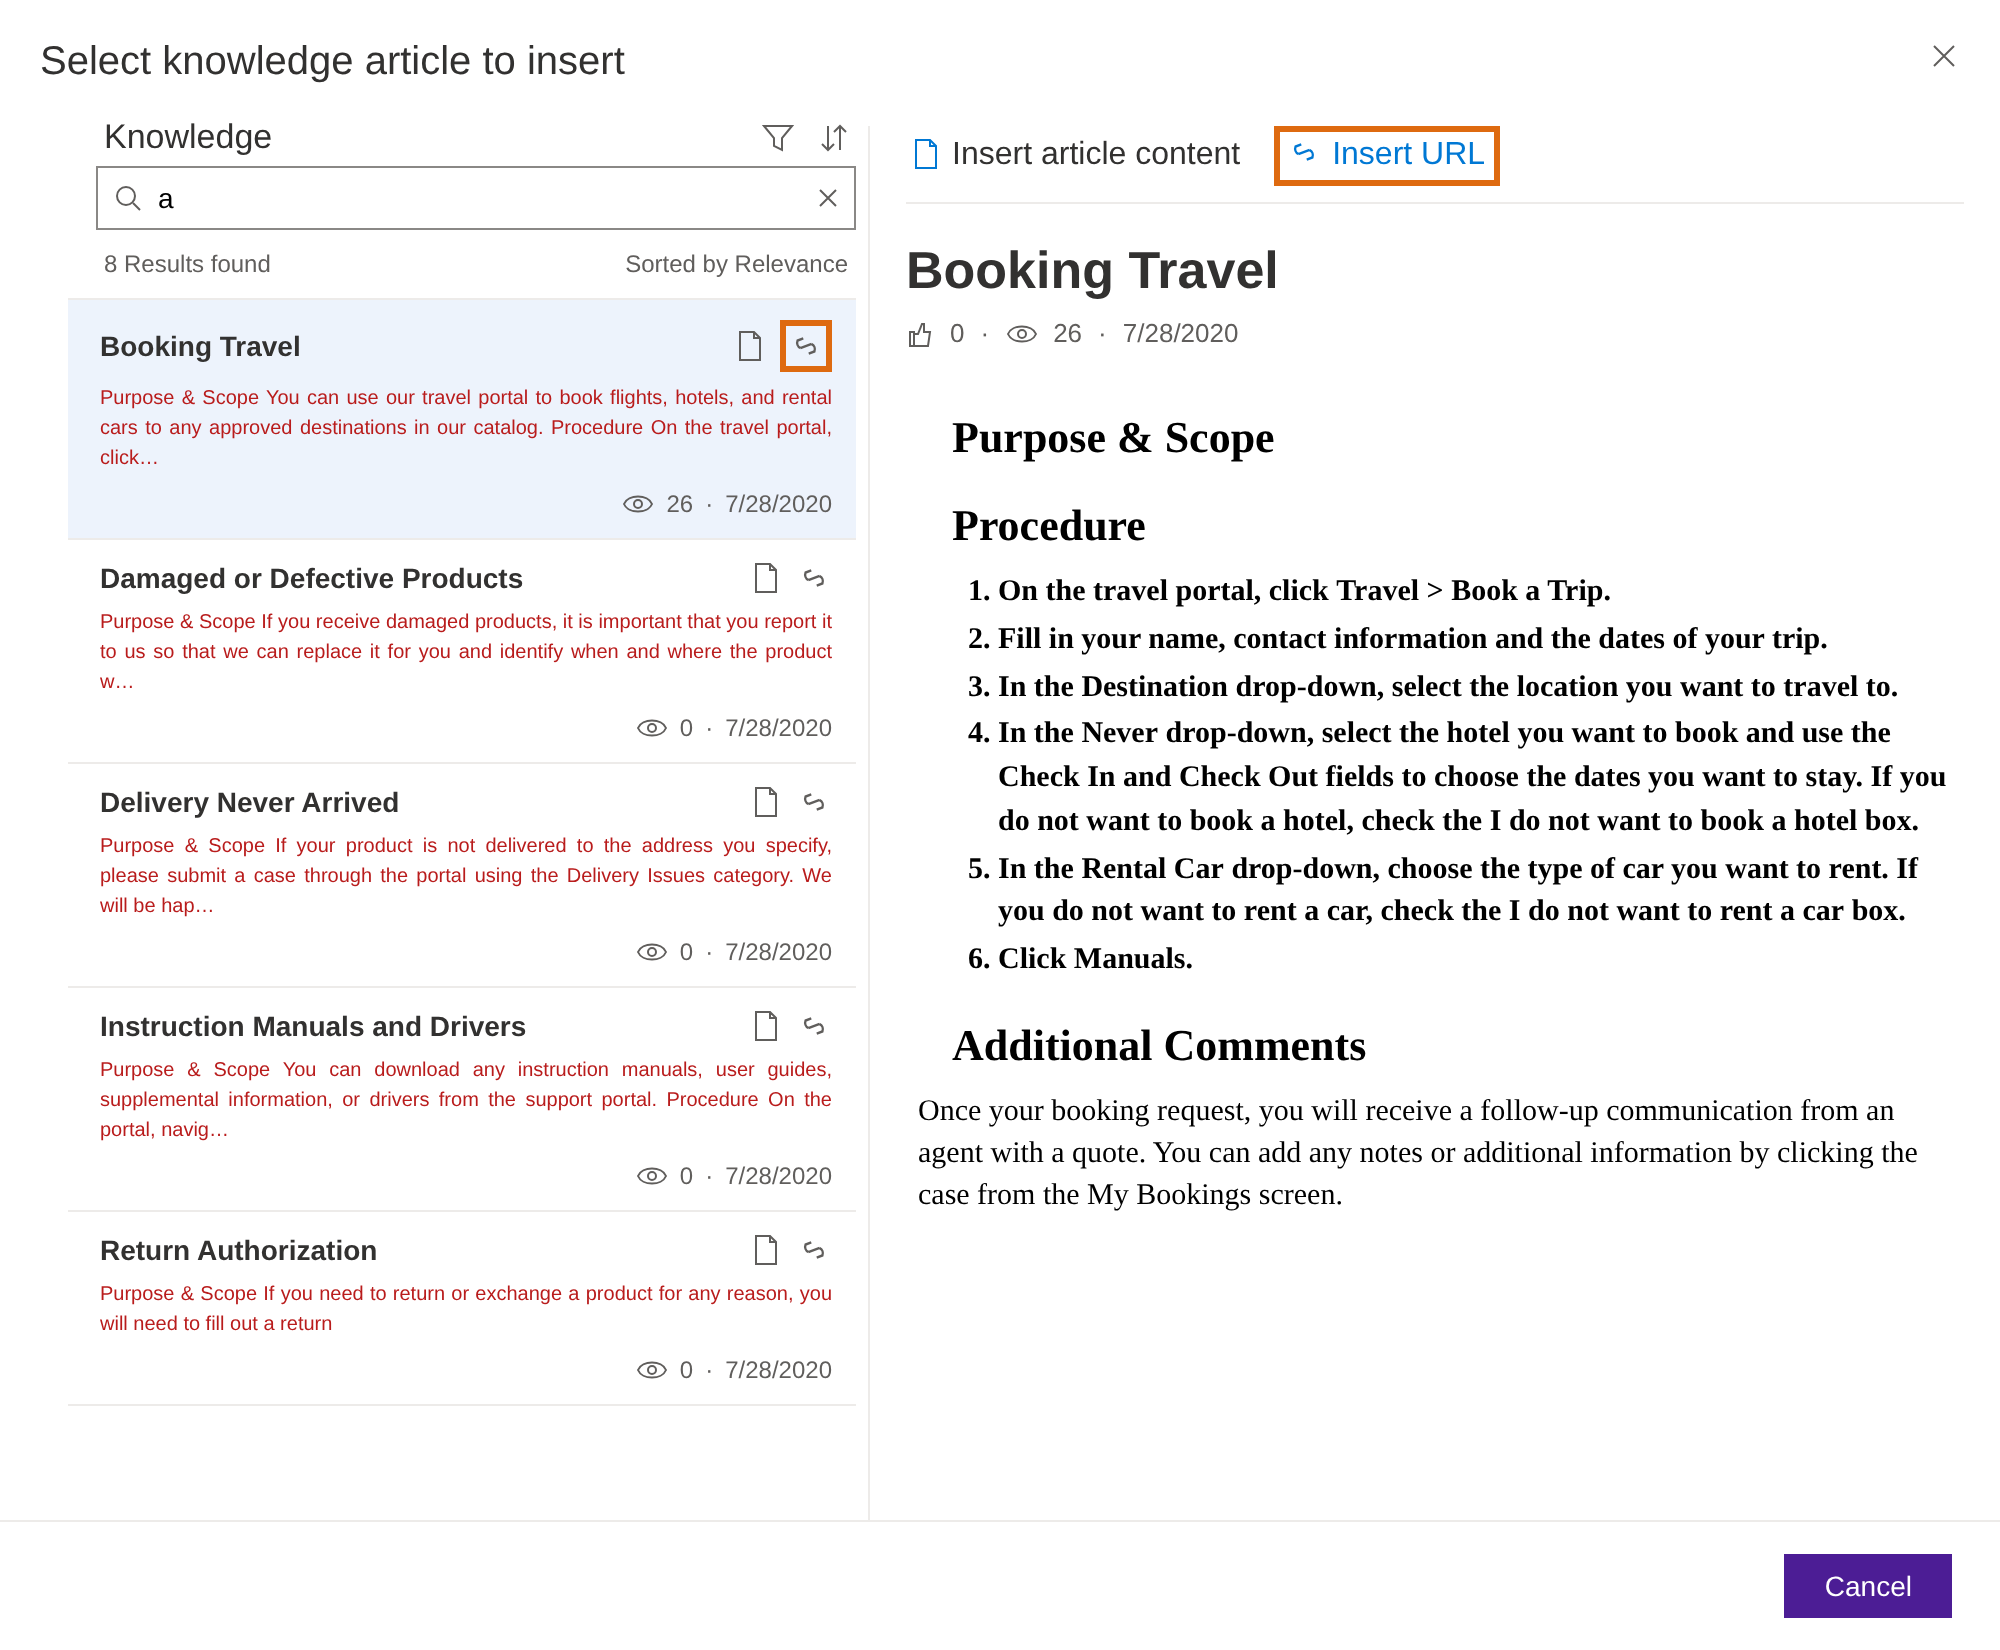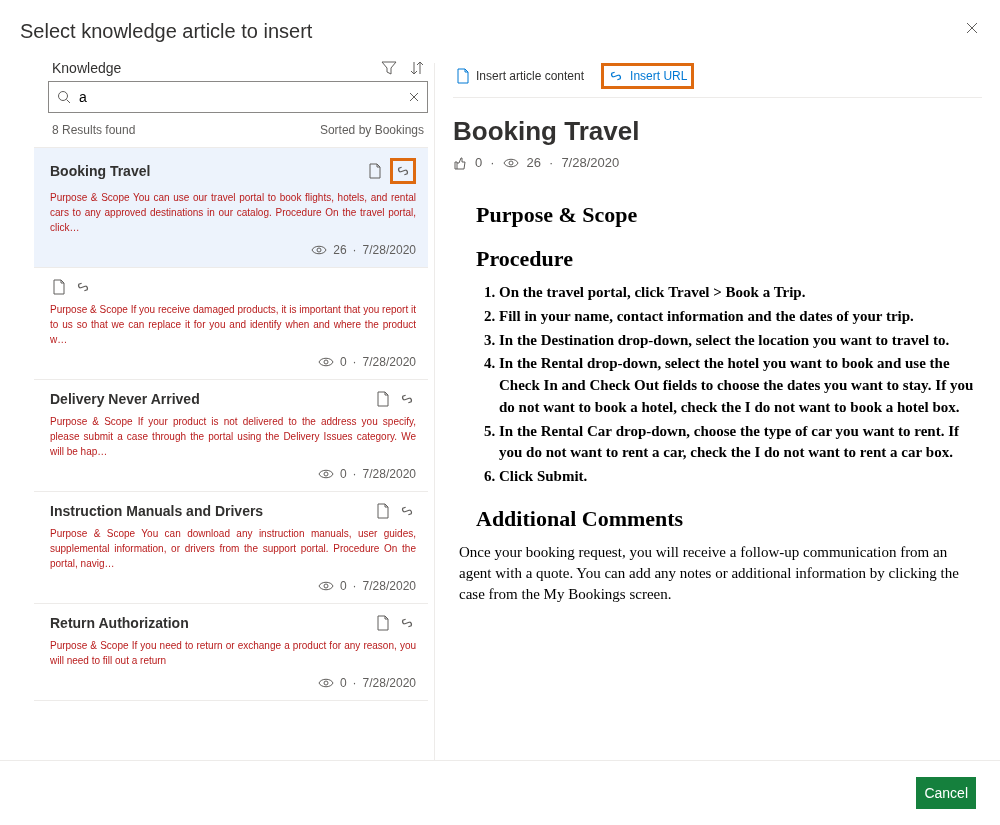--- a/index.html
+++ b/index.html
@@ -42,21 +42,21 @@
     display: flex;
     flex-direction: column;
     padding-top: 6px;
   }
   .left-head {
     display: flex;
     justify-content: space-between;
     align-items: center;
     padding: 0 2px 4px 4px;
   }
-  .left-title { font-size: 14px; font-weight: 400; }
+  .left-title { font-size: 17px; font-weight: 400; }
   .head-icons { display: flex; gap: 10px; color: #605e5c; }
   .icon-btn {
     cursor: pointer;
     display: inline-flex;
     align-items: center;
     justify-content: center;
     width: 18px;
     height: 18px;
   }
   .search-wrap {
@@ -158,23 +158,22 @@
     min-width: 0;
   }
   .right-tabs {
     display: flex;
     gap: 14px;
     padding: 10px 18px 8px 18px;
     align-items: center;
   }
   .tab-link {
     display: inline-flex;
-    align-items: center;
     gap: 6px;
-    font-size: 12px;
+    font-size: 16px;
     color: #323130;
     cursor: pointer;
     padding: 2px 3px;
   }
   .tab-link.active {
     color: #0078D4;
   }
   .right-divider { height: 1px; background: #edebe9; margin: 0 18px; }
   .article-header { padding: 10px 18px 4px 18px; }
   .article-title {
@@ -205,24 +204,24 @@
   .article-body p { margin: 8px 0; line-height: 1.4; }
   .article-body ol { margin: 6px 0; padding-left: 40px; font-weight: bold; }
   .article-body li { margin: 2px 0; line-height: 1.45; }
   .footer {
     border-top: 1px solid #edebe9;
     display: flex;
     justify-content: flex-end;
     padding: 16px 24px;
   }
   .btn-cancel {
-    background: #15803d;
+    background: #4c1d95;
     color: #fff;
     border: none;
-    padding: 8px 8px;
+    padding: 8px 20px;
     font-size: 14px;
     cursor: pointer;
   }
   svg { display: block; }
 </style>
 </head>
 <body>
 
 <div class="modal-header">
   <div class="modal-title">Select knowledge article to insert</div>
@@ -259,21 +258,21 @@
       </span>
       <input type="text" value="a" style="">
       <span class="clear-x">
         <svg width="10" height="10" viewBox="0 0 10 10">
             <path d="M1 1 L9 9 M9 1 L1 9" stroke="#605e5c" stroke-width="1"></path>
           </svg>
       </span>
     </div>
     <div class="result-bar">
       <span>8 Results found</span>
-      <span>Sorted by Bookings</span>
+      <span>Sorted by Relevance</span>
     </div>
     <div class="result-list" id="result-list">
         <div class="result-item selected">
           <div class="ri-top">
             <div class="ri-title">Booking Travel</div>
             <div class="ri-actions">
               <span class="icon-btn">
                 <svg width="14" height="16" viewBox="0 0 14 16">
                   <path d="M2 1 L9 1 L12 4 L12 15 L2 15 Z M9 1 L9 4 L12 4" fill="none" stroke="#605e5c" stroke-width="1"></path>
                 </svg>
@@ -295,20 +294,21 @@
                 <circle cx="8" cy="6" r="2" fill="none" stroke="#605e5c" stroke-width="1"></circle>
               </svg>
             </span>
             <span>26</span>
             <span>·</span>
             <span>7/28/2020</span>
           </div>
         </div>
         <div class="result-item">
           <div class="ri-top">
+            <div class="ri-title">Damaged or Defective Products</div>
             <div class="ri-actions">
               <span class="icon-btn">
                 <svg width="14" height="16" viewBox="0 0 14 16">
                   <path d="M2 1 L9 1 L12 4 L12 15 L2 15 Z M9 1 L9 4 L12 4" fill="none" stroke="#605e5c" stroke-width="1"></path>
                 </svg>
               </span>
               <span class="icon-btn">
                 <svg width="16" height="14" viewBox="0 0 16 14">
                   <path d="M5 7 A3 3 0 0 1 5 3 L8 3 M11 7 A3 3 0 0 1 11 11 L8 11 M5 7 L11 7" fill="none" stroke="#605e5c" stroke-width="1.2" transform="rotate(-20 8 7)"></path>
                 </svg>
@@ -463,23 +463,23 @@
         <span>7/28/2020</span>
       </div>
     </div>
     <div class="article-body">
       <h2>Purpose &amp; Scope</h2>
       <h2>Procedure</h2>
       <ol>
         <li>On the travel portal, click <b>Travel</b> &gt; <b>Book a Trip</b>.</li>
         <li>Fill in your name, contact information and the dates of your trip.</li>
         <li>In the <b>Destination</b> drop-down, select the location you want to travel to.</li>
-        <li>In the <b>Rental</b> drop-down, select the hotel you want to book and use the <b>Check In</b> and <b>Check Out</b> fields to choose the dates you want to stay. If you do not want to book a hotel, check the <b>I do not want to book a hotel</b> box.</li>
+        <li>In the <b>Never</b> drop-down, select the hotel you want to book and use the <b>Check In</b> and <b>Check Out</b> fields to choose the dates you want to stay. If you do not want to book a hotel, check the <b>I do not want to book a hotel</b> box.</li>
         <li>In the <b>Rental Car</b> drop-down, choose the type of car you want to rent. If you do not want to rent a car, check the <b>I do not want to rent a car</b> box.</li>
-        <li>Click <b>Submit</b>.</li>
+        <li>Click <b>Manuals</b>.</li>
       </ol>
       <h2>Additional Comments</h2>
       <p>Once your booking request, you will receive a follow-up communication from an agent with a quote. You can add any notes or additional information by clicking the case from the My Bookings screen.</p>
     </div>
   </div>
 </div>
 
 <div class="footer">
   <button class="btn-cancel">Cancel</button>
 </div>

